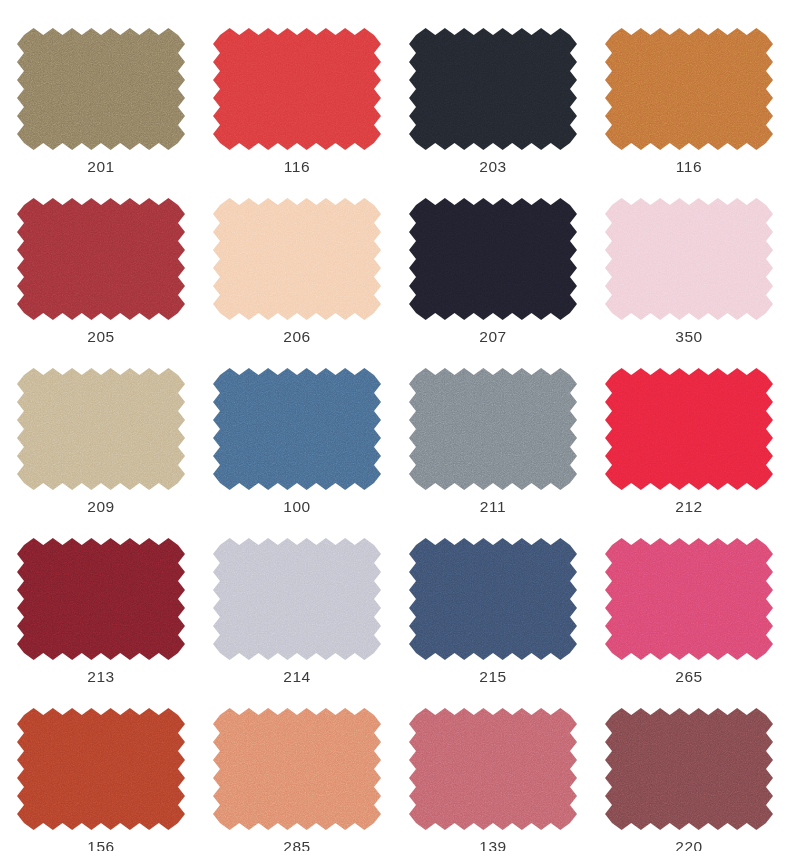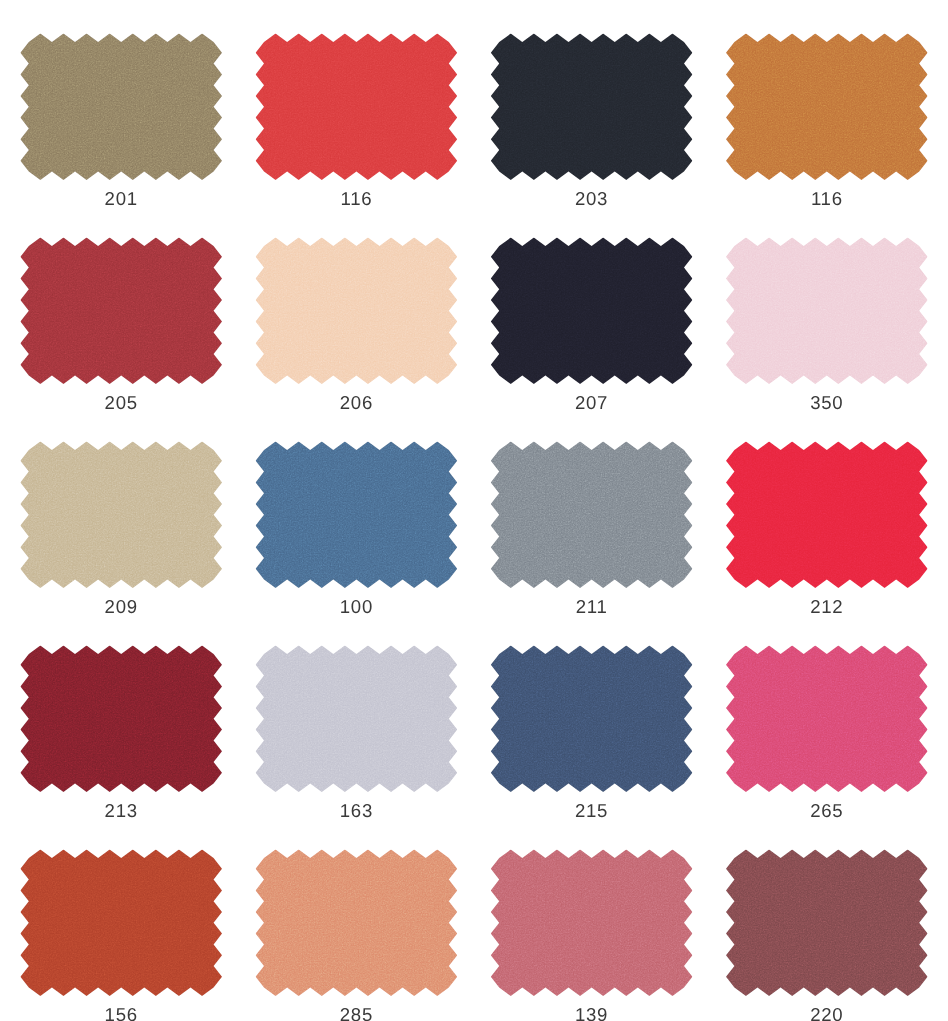--- a/index.html
+++ b/index.html
@@ -321,21 +321,21 @@
                 <feColorMatrix type="saturate" values="0"></feColorMatrix>
               </filter>
               <clipPath id="clip13">
                 <path d="M 7 7 L 16.625 0 L 26.25 7 L 35.875 0 L 45.5 7 L 55.125 0 L 64.75 7 L 74.375 0 L 84 7 L 93.625 0 L 103.25 7 L 112.875 0 L 122.5 7 L 132.125 0 L 141.75 7 L 151.375 0 L 161 7 L 168 16 L 161 25 L 168 34 L 161 43 L 168 52 L 161 61 L 168 70 L 161 79 L 168 88 L 161 97 L 168 106 L 161 115 L 151.375 122 L 141.75 115 L 132.125 122 L 122.5 115 L 112.875 122 L 103.25 115 L 93.625 122 L 84 115 L 74.375 122 L 64.75 115 L 55.125 122 L 45.5 115 L 35.875 122 L 26.25 115 L 16.625 122 L 7 115 L 0 106 L 7 97 L 0 88 L 7 79 L 0 70 L 7 61 L 0 52 L 7 43 L 0 34 L 7 25 L 0 16 L 7 7 Z"></path>
               </clipPath>
             </defs>
             <path d="M 7 7 L 16.625 0 L 26.25 7 L 35.875 0 L 45.5 7 L 55.125 0 L 64.75 7 L 74.375 0 L 84 7 L 93.625 0 L 103.25 7 L 112.875 0 L 122.5 7 L 132.125 0 L 141.75 7 L 151.375 0 L 161 7 L 168 16 L 161 25 L 168 34 L 161 43 L 168 52 L 161 61 L 168 70 L 161 79 L 168 88 L 161 97 L 168 106 L 161 115 L 151.375 122 L 141.75 115 L 132.125 122 L 122.5 115 L 112.875 122 L 103.25 115 L 93.625 122 L 84 115 L 74.375 122 L 64.75 115 L 55.125 122 L 45.5 115 L 35.875 122 L 26.25 115 L 16.625 122 L 7 115 L 0 106 L 7 97 L 0 88 L 7 79 L 0 70 L 7 61 L 0 52 L 7 43 L 0 34 L 7 25 L 0 16 L 7 7 Z" fill="#c2c2cf"></path>
             <rect x="0" y="0" width="168" height="122" filter="url(#grain13)" clip-path="url(#clip13)" class="fabric-noise" opacity="0.13"></rect>
           </svg>
         </div>
-        <div class="swatch-label">163</div>
+        <div class="swatch-label">214</div>
       </div>
       <div class="swatch-cell">
         <div class="swatch-figure">
           <svg viewBox="0 0 168 122" width="168" height="122">
             <defs>
               <filter id="grain14" x="0" y="0" width="100%" height="100%">
                 <feTurbulence type="fractalNoise" baseFrequency="0.9" numOctaves="3" stitchTiles="stitch"></feTurbulence>
                 <feColorMatrix type="saturate" values="0"></feColorMatrix>
               </filter>
               <clipPath id="clip14">

